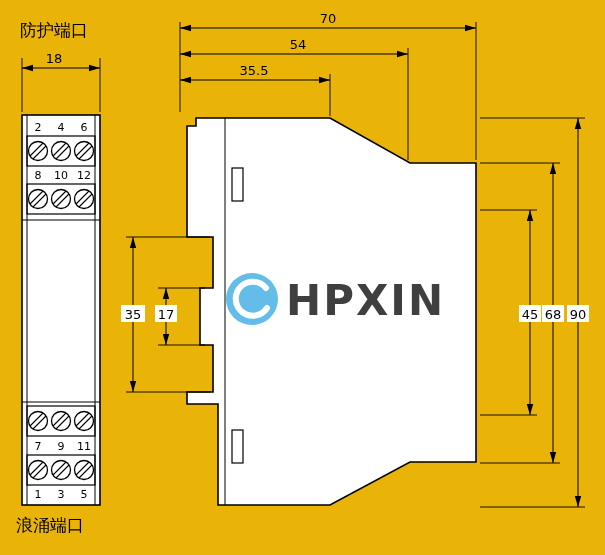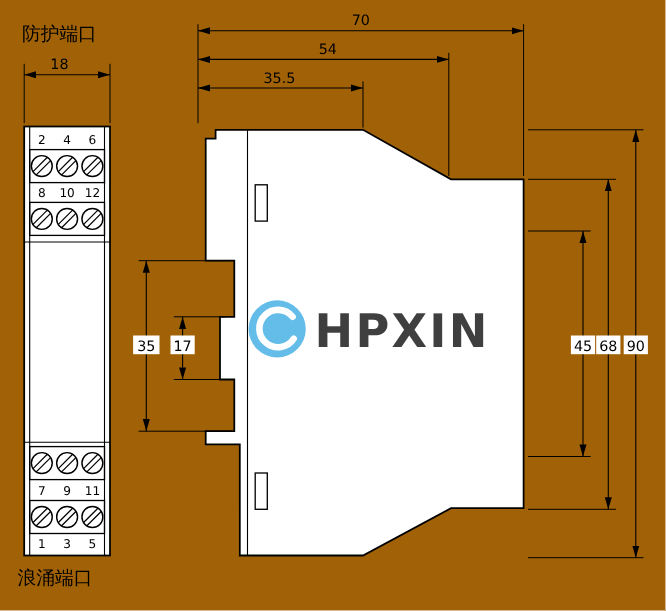--- a/index.html
+++ b/index.html
@@ -1,16 +1,16 @@
 <!DOCTYPE html>
 <html><head>
 <meta charset="utf-8">
 <style>
   html,body{margin:0;padding:0;background:#fff;}
-  .canvas{position:relative;width:605px;height:555px;background:#a16207;overflow:hidden;}
+  .canvas{position:relative;width:605px;height:555px;background:#eab308;overflow:hidden;}
   svg{display:block;}
   svg text{font-family:"DejaVu Sans","Liberation Sans",sans-serif;fill:#000;}
   .outline{fill:#ffffff;stroke:#000;stroke-width:1.6;stroke-linejoin:miter;}
   .thin{stroke:#000;stroke-width:1;fill:none;}
   .box{fill:none;stroke:#000;stroke-width:1.2;}
   .ext{stroke:#000;stroke-width:0.9;}
   .dl{stroke:#000;stroke-width:1;marker-start:url(#arrow);marker-end:url(#arrow);}
   .dim-t{font-size:13px;text-anchor:middle;}
   .num-t{font-size:11px;text-anchor:middle;}
   .cn-t{font-size:17px;}

